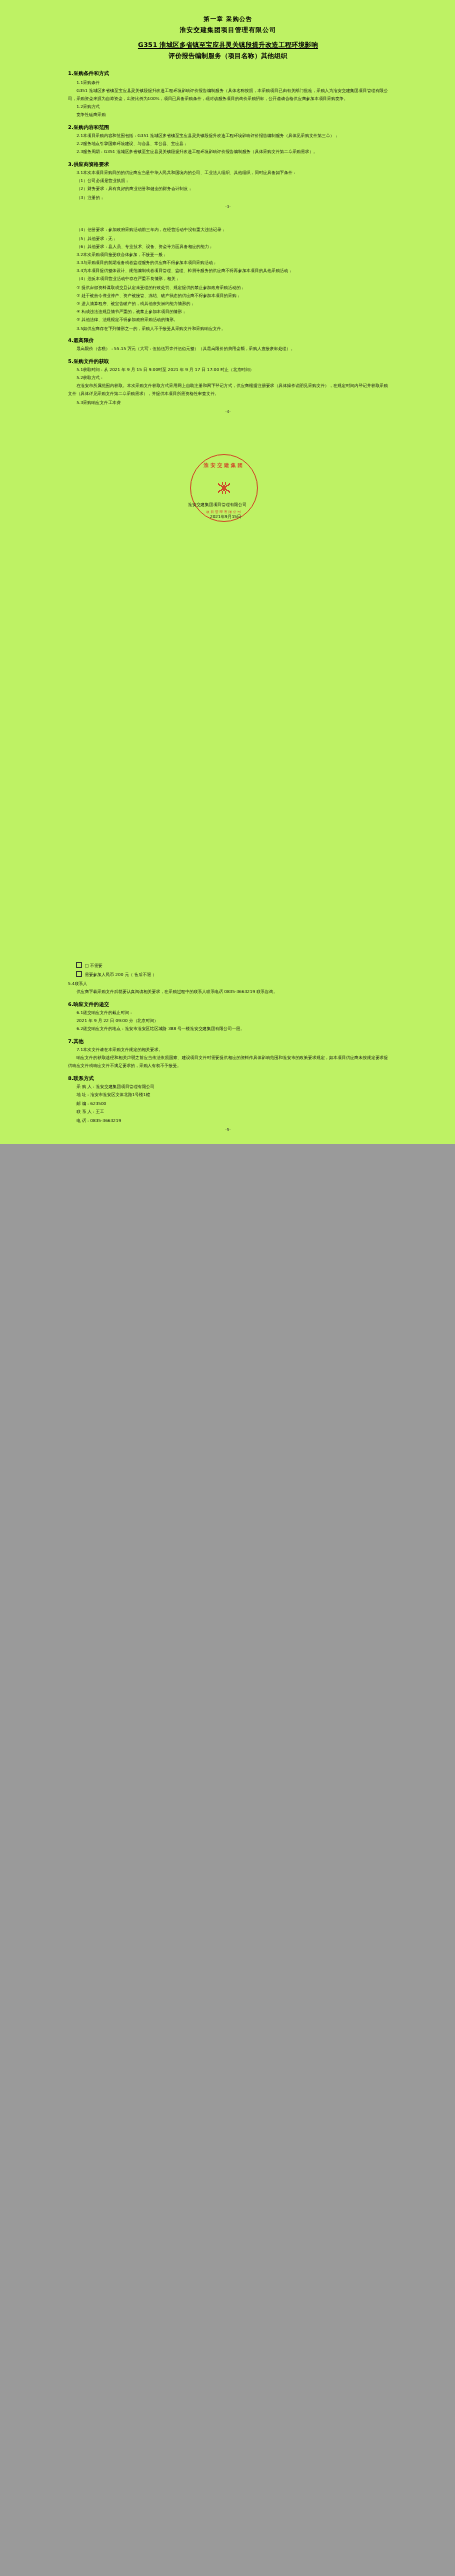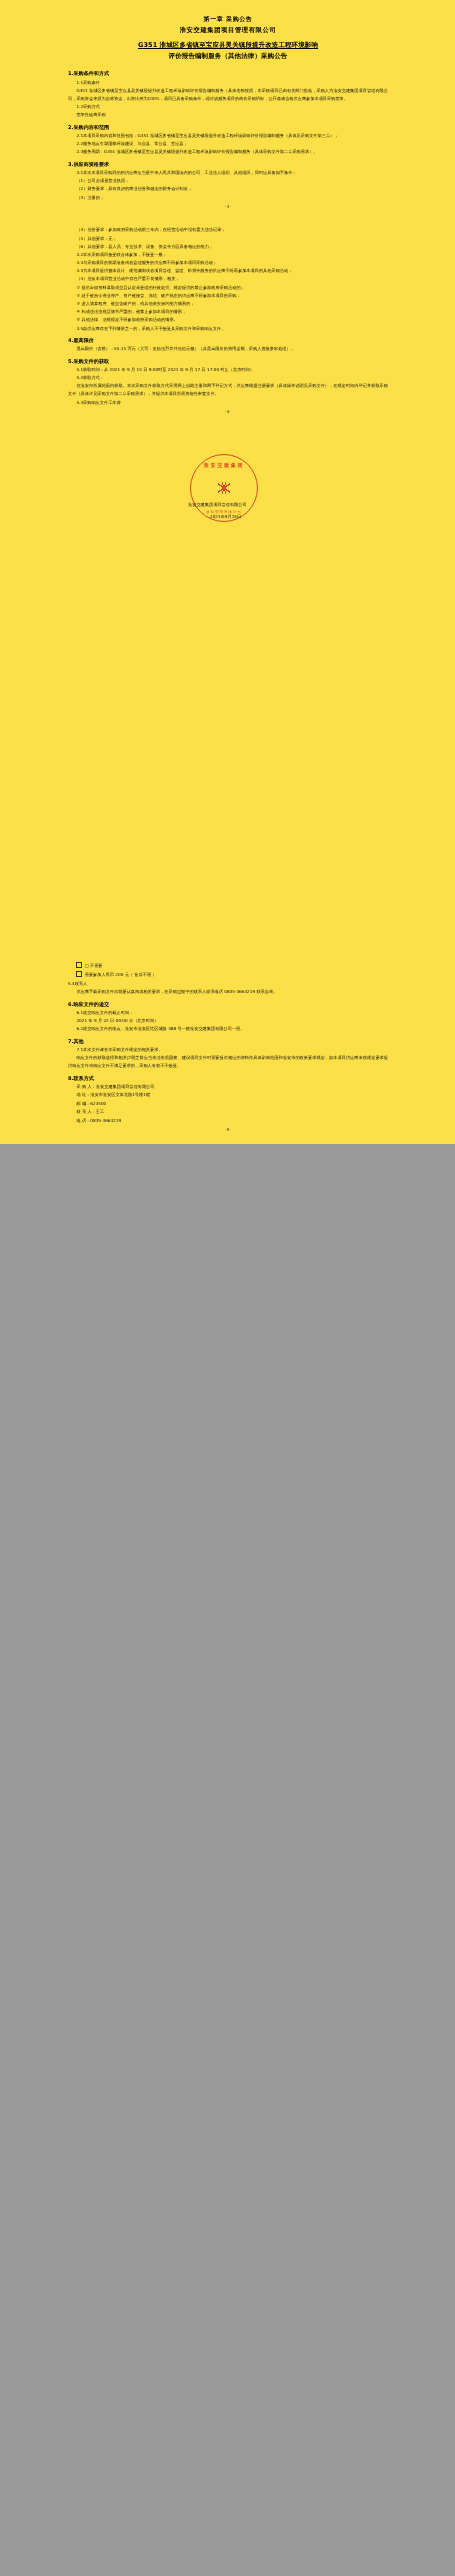--- a/index.html
+++ b/index.html
@@ -5,21 +5,21 @@
   html,body{margin:0;padding:0;background:#9a9a9a;}
   body{font-family:"DejaVu Sans","Liberation Sans",sans-serif;}
   .page{
     width:456px;
     background:#ffffff;
     margin:0 auto;
     position:relative;
   }
   .sheet{
     position:relative;
-    background:#fde047;
+    background:#bef264;
     padding:0 68px;
     box-sizing:border-box;
   }
   
   .ch-title{
     text-align:center;
     font-weight:bold;
     font-size:6px;
     letter-spacing:0.6px;
     line-height:1.9;
@@ -150,21 +150,21 @@
     <div style="height:12.5px"></div>
 
     <div class="ch-title">第一章  采购公告</div>
     <div class="ch-title2">淮安交建集团项目管理有限公司</div>
 
     <div style="height:3.4px"></div>
     <div class="doc-title">
       <span class="u">G351 淮城区多省镇至宝应县灵关镇段提升改造工程环境影响</span>
     </div>
     <div class="doc-title">
-      <span>评价报告编制服务（其他法律）采购公告</span>
+      <span>评价报告编制服务（项目名称）其他组织</span>
     </div>
 
     <div class="gap-s"></div>
 
     <div class="sec">1.采购条件和方式</div>
     <div class="p">1.1采购条件</div>
     <div class="p">G351 淮城区多省镇至宝应县灵关镇段提升改造工程环境影响评价报告编制服务（具体名称按照，本采购项目已由有关部门批准，采购人为淮安交建集团项目管理有限公司，采购资金来源为自筹资金，出资比例为100%，项目已具备采购条件，现对该服务项目的询价采购招标，公开邀请合格供应商参加本项目采购竞争。</div>
     <div class="p">1.2采购方式</div>
     <div class="p">竞争性磋商采购</div>
 

